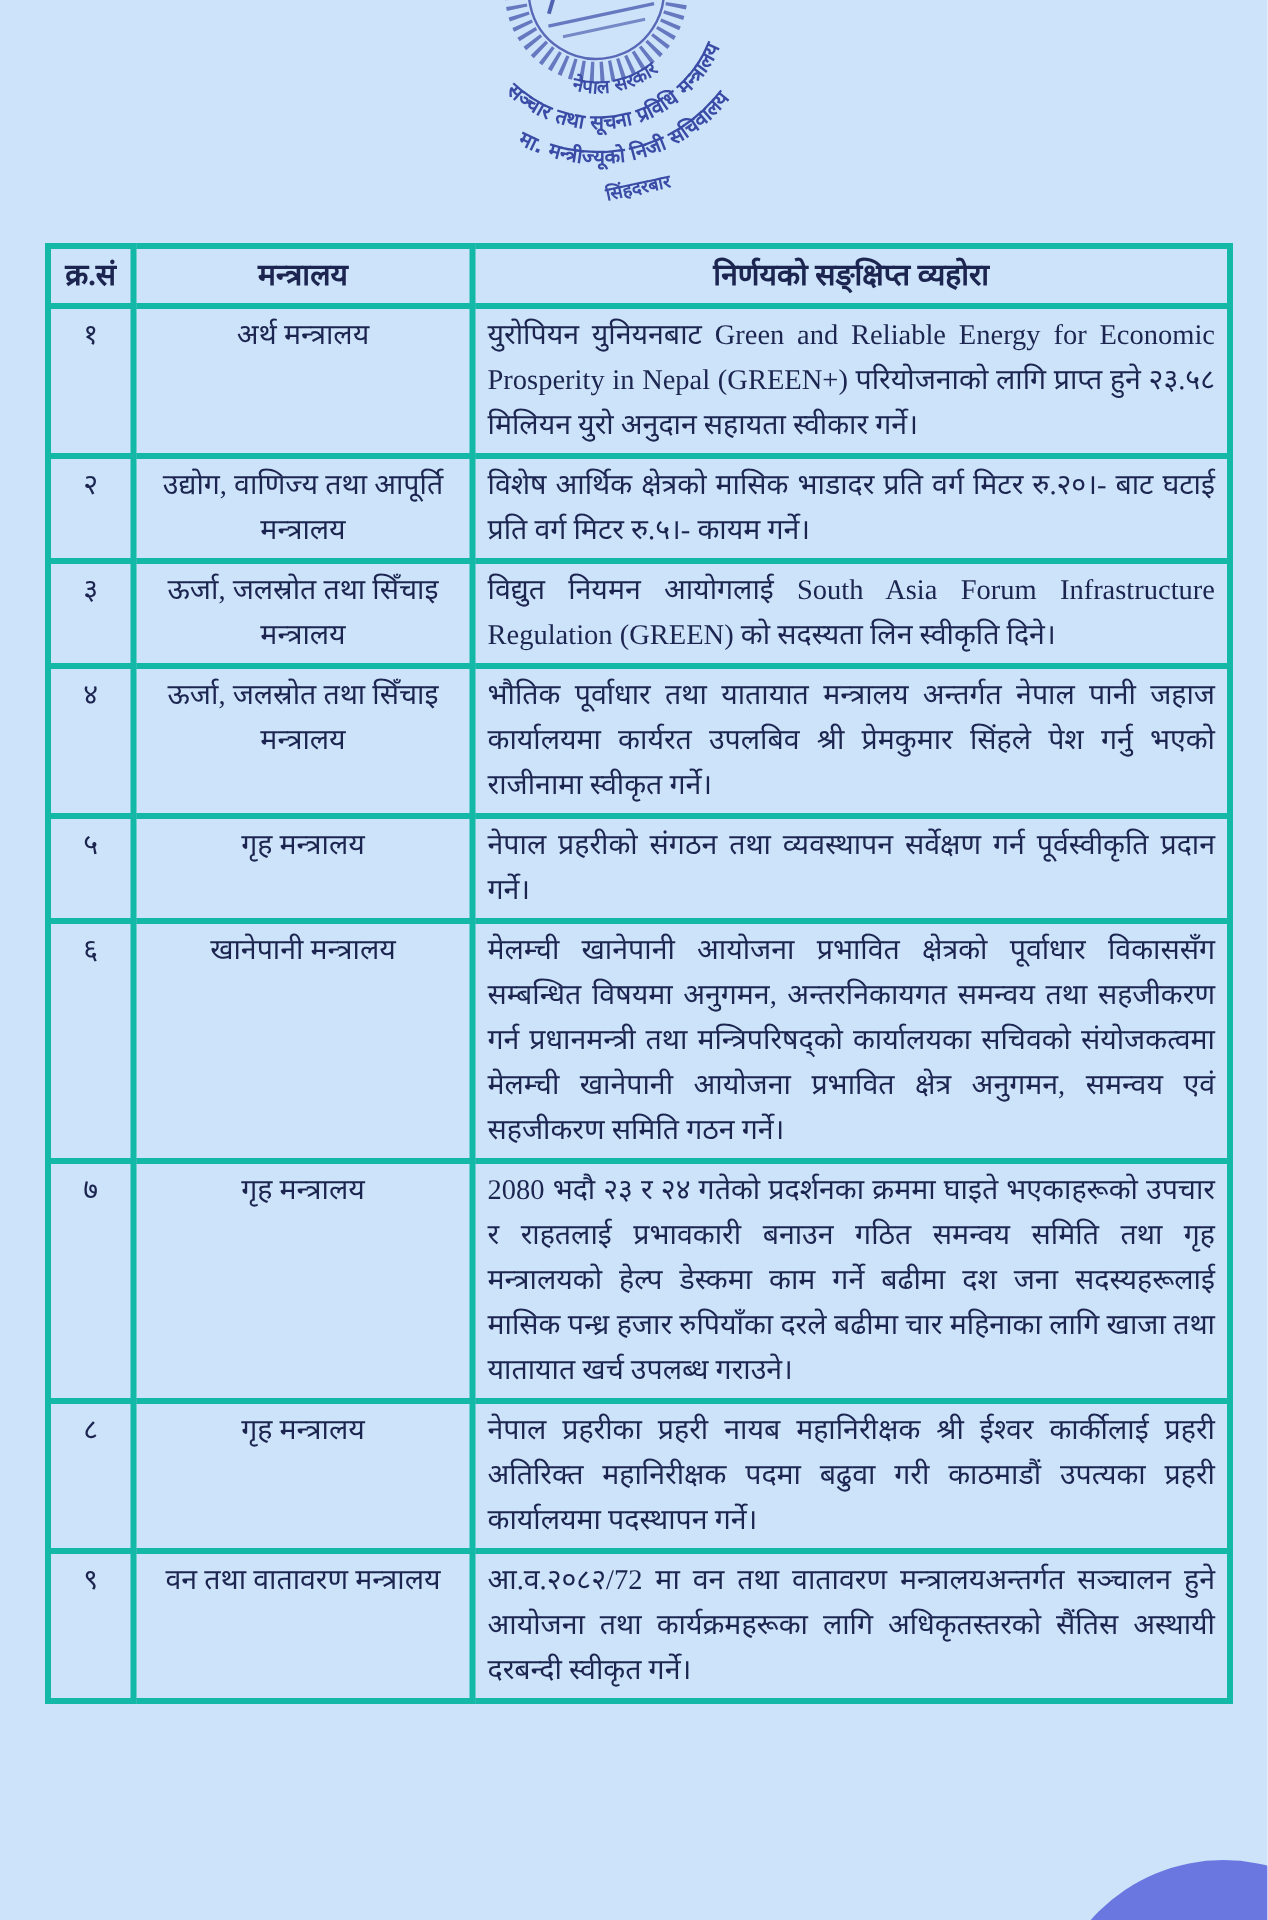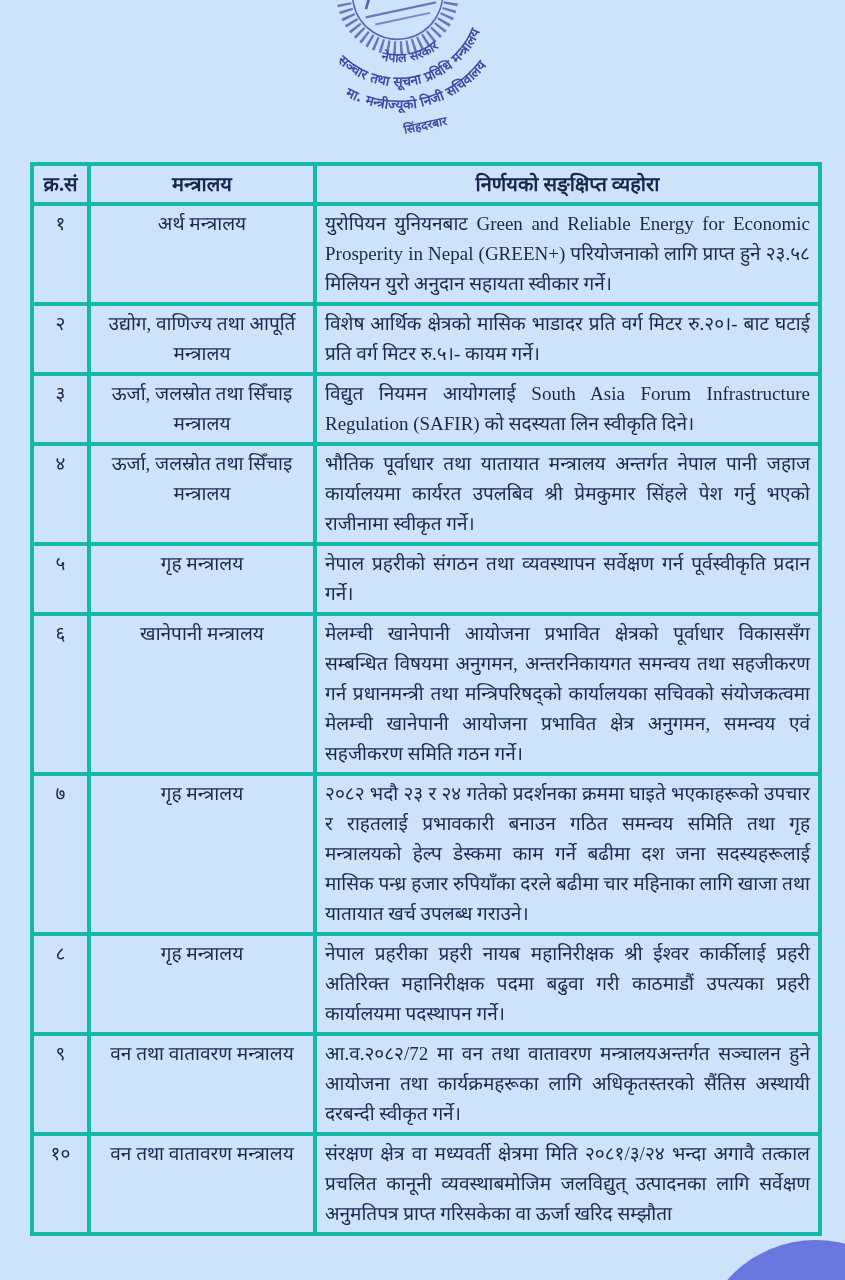--- a/index.html
+++ b/index.html
@@ -138,55 +138,50 @@
         <td class="dec">युरोपियन युनियनबाट Green and Reliable Energy for Economic Prosperity in Nepal (GREEN+) परियोजनाको लागि प्राप्त हुने २३.५८ मिलियन युरो अनुदान सहायता स्वीकार गर्ने।</td>
       </tr>
       <tr>
         <td class="sn">२</td>
         <td class="min">उद्योग, वाणिज्य तथा आपूर्ति मन्त्रालय</td>
         <td class="dec">विशेष आर्थिक क्षेत्रको मासिक भाडादर प्रति वर्ग मिटर रु.२०।- बाट घटाई प्रति वर्ग मिटर रु.५।- कायम गर्ने।</td>
       </tr>
       <tr>
         <td class="sn">३</td>
         <td class="min">ऊर्जा, जलस्रोत तथा सिँचाइ मन्त्रालय</td>
-        <td class="dec">विद्युत नियमन आयोगलाई South Asia Forum Infrastructure Regulation (SAFIR) को सदस्यता लिन स्वीकृति दिने।</td>
+        <td class="dec">विद्युत नियमन आयोगलाई South Asia Forum Infrastructure Regulation (GREEN) को सदस्यता लिन स्वीकृति दिने।</td>
       </tr>
       <tr>
         <td class="sn">४</td>
         <td class="min">ऊर्जा, जलस्रोत तथा सिँचाइ मन्त्रालय</td>
         <td class="dec">भौतिक पूर्वाधार तथा यातायात मन्त्रालय अन्तर्गत नेपाल पानी जहाज कार्यालयमा कार्यरत उपलबिव श्री प्रेमकुमार सिंहले पेश गर्नु भएको राजीनामा स्वीकृत गर्ने।</td>
       </tr>
       <tr>
         <td class="sn">५</td>
         <td class="min">गृह मन्त्रालय</td>
         <td class="dec">नेपाल प्रहरीको संगठन तथा व्यवस्थापन सर्वेक्षण गर्न पूर्वस्वीकृति प्रदान गर्ने।</td>
       </tr>
       <tr>
         <td class="sn">६</td>
         <td class="min">खानेपानी मन्त्रालय</td>
         <td class="dec">मेलम्ची खानेपानी आयोजना प्रभावित क्षेत्रको पूर्वाधार विकाससँग सम्बन्धित विषयमा अनुगमन, अन्तरनिकायगत समन्वय तथा सहजीकरण गर्न प्रधानमन्त्री तथा मन्त्रिपरिषद्को कार्यालयका सचिवको संयोजकत्वमा मेलम्ची खानेपानी आयोजना प्रभावित क्षेत्र अनुगमन, समन्वय एवं सहजीकरण समिति गठन गर्ने।</td>
       </tr>
       <tr>
         <td class="sn">७</td>
         <td class="min">गृह मन्त्रालय</td>
-        <td class="dec">२०८२ भदौ २३ र २४ गतेको प्रदर्शनका क्रममा घाइते भएकाहरूको उपचार र राहतलाई प्रभावकारी बनाउन गठित समन्वय समिति तथा गृह मन्त्रालयको हेल्प डेस्कमा काम गर्ने बढीमा दश जना सदस्यहरूलाई मासिक पन्ध्र हजार रुपियाँका दरले बढीमा चार महिनाका लागि खाजा तथा यातायात खर्च उपलब्ध गराउने।</td>
+        <td class="dec">2080 भदौ २३ र २४ गतेको प्रदर्शनका क्रममा घाइते भएकाहरूको उपचार र राहतलाई प्रभावकारी बनाउन गठित समन्वय समिति तथा गृह मन्त्रालयको हेल्प डेस्कमा काम गर्ने बढीमा दश जना सदस्यहरूलाई मासिक पन्ध्र हजार रुपियाँका दरले बढीमा चार महिनाका लागि खाजा तथा यातायात खर्च उपलब्ध गराउने।</td>
       </tr>
       <tr>
         <td class="sn">८</td>
         <td class="min">गृह मन्त्रालय</td>
         <td class="dec">नेपाल प्रहरीका प्रहरी नायब महानिरीक्षक श्री ईश्वर कार्कीलाई प्रहरी अतिरिक्त महानिरीक्षक पदमा बढुवा गरी काठमाडौं उपत्यका प्रहरी कार्यालयमा पदस्थापन गर्ने।</td>
       </tr>
       <tr>
         <td class="sn">९</td>
         <td class="min">वन तथा वातावरण मन्त्रालय</td>
         <td class="dec">आ.व.२०८२/72 मा वन तथा वातावरण मन्त्रालयअन्तर्गत सञ्चालन हुने आयोजना तथा कार्यक्रमहरूका लागि अधिकृतस्तरको सैंतिस अस्थायी दरबन्दी स्वीकृत गर्ने।</td>
       </tr>
-      <tr>
-        <td class="sn">१०</td>
-        <td class="min">वन तथा वातावरण मन्त्रालय</td>
-        <td class="dec">संरक्षण क्षेत्र वा मध्यवर्ती क्षेत्रमा मिति २०८१/३/२४ भन्दा अगावै तत्काल प्रचलित कानूनी व्यवस्थाबमोजिम जलविद्युत् उत्पादनका लागि सर्वेक्षण अनुमतिपत्र प्राप्त गरिसकेका वा ऊर्जा खरिद सम्झौता</td>
-      </tr>
     </tbody>
   </table>
 
   <div class="corner-fab"></div>
 
 </div>
 
 </body></html>

